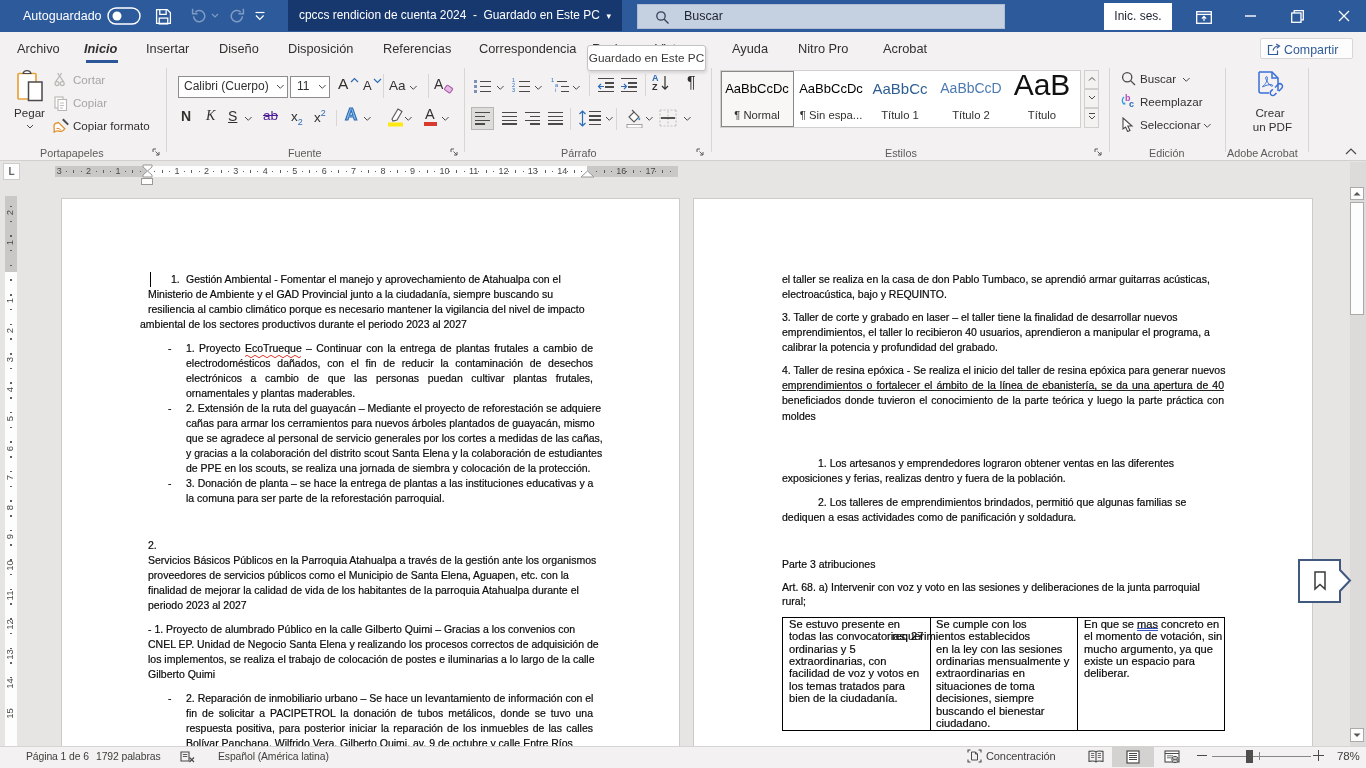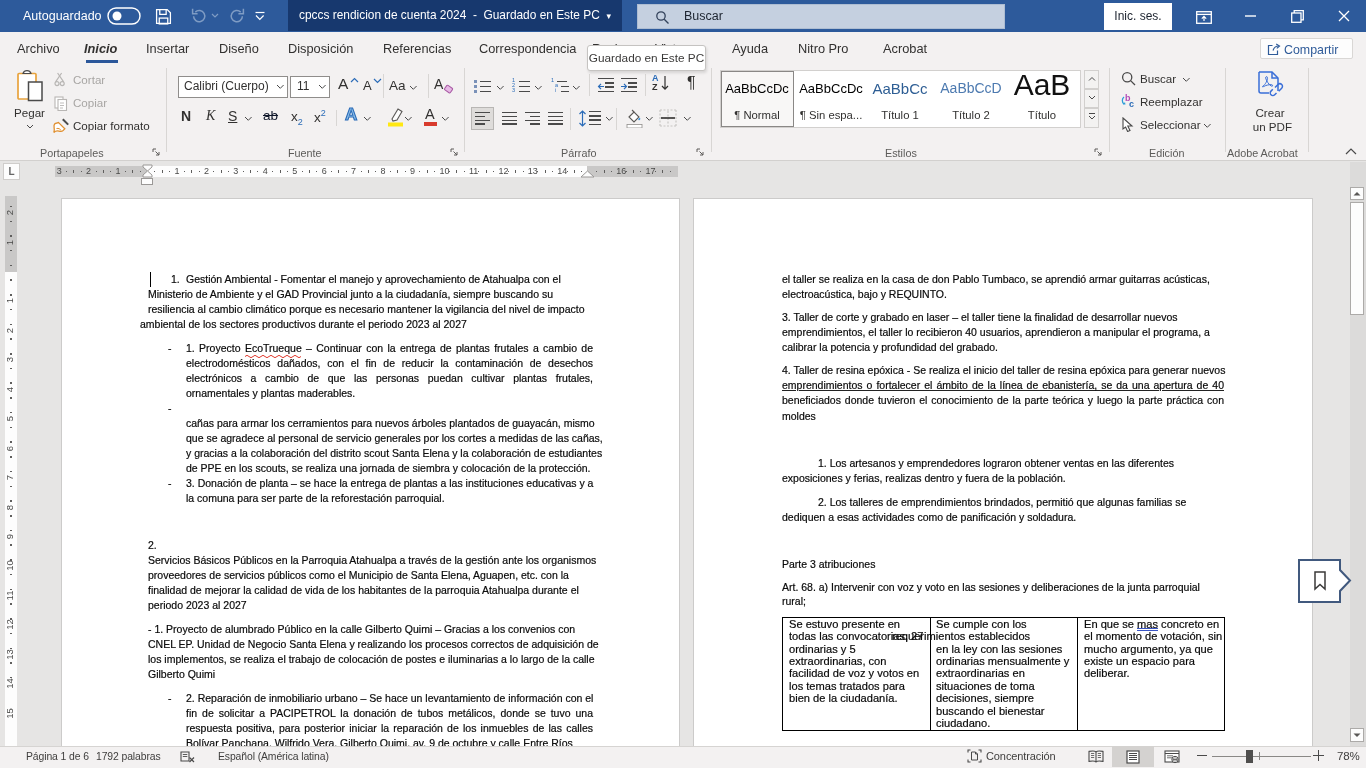--- a/index.html
+++ b/index.html
@@ -179,21 +179,21 @@
   <div class="ab" style="left:434px;top:76px;font-size:14px;color:#323130;">A</div>
   <svg class="ab" style="left:443px;top:84px;" width="12" height="11" viewBox="0 0 12 11">
       <rect x="2" y="2" width="7" height="5.5" rx="1" transform="rotate(35 5 5)" fill="#e6b8e4" stroke="#a85aa4" stroke-width="1"></rect>
     </svg>
   <div class="ab" style="left:181px;top:108px;font-size:14px;font-weight:bold;color:#323130;">N</div>
   <div class="ab" style="left:206px;top:108px;font-size:14px;font-style:italic;font-family:'Liberation Serif',serif;color:#323130;">K</div>
   <div class="ab" style="left:228px;top:108px;font-size:14px;text-decoration:underline;color:#323130;">S</div>
   <svg class="ab" style="left:244px;top:116px;" width="9" height="6">
       <path d="M1 1 l3.3 3.3 L7.6 1" fill="none" stroke="#4a4a4a" stroke-width="1"></path>
     </svg>
-  <div class="ab" style="left:263px;top:108px;font-size:13.5px;color:#0f172a;text-decoration:line-through;">ab</div>
+  <div class="ab" style="left:263px;top:108px;font-size:13.5px;color:#4c1d95;text-decoration:line-through;">ab</div>
   <div class="ab" style="left:291px;top:109px;font-size:13.5px;color:#323130;">x<sub style="font-size:9px;color:#2b6cb8;">2</sub></div>
   <div class="ab" style="left:314px;top:108px;font-size:13.5px;color:#323130;">x<sup style="font-size:9px;color:#2b6cb8;">2</sup></div>
   <div class="ab" style="left:336px;top:110px;width:1px;height:16px;background:#d8d6d4;"></div>
   <div class="ab" style="left:345px;top:105px;font-size:17px;font-weight:bold;color:#8fc0ea;-webkit-text-stroke:1.1px #2b6cb8;">A</div>
   <svg class="ab" style="left:363px;top:116px;" width="9" height="6">
       <path d="M1 1 l3.3 3.3 L7.6 1" fill="none" stroke="#4a4a4a" stroke-width="1"></path>
     </svg>
   <svg class="ab" style="left:384px;top:106px;" width="22" height="22" viewBox="0 0 22 22">
   <path d="M8 13 L14 3 l4 2.5 L13 14 l-4 1 z" fill="#fdfdfd" stroke="#5a5856" stroke-width="1.1"></path>
   <rect x="4" y="16.5" width="15" height="4" fill="#ffe812"></rect>
@@ -516,20 +516,21 @@
   <div class="ln" style="left:186px;top:271.9px;">Gestión Ambiental - Fomentar el manejo y aprovechamiento de Atahualpa con el</div>
   <div class="ln" style="left:148px;top:301.9px;">resiliencia al cambio climático porque es necesario mantener la vigilancia del nivel de impacto</div>
   <div class="ln" style="left:140px;top:316.9px;">ambiental de los sectores productivos durante el periodo 2023 al 2027</div>
   <div class="ln" style="left:168px;top:340.9px;">-</div>
   <div class="ln" style="left:168px;top:400.9px;">-</div>
   <div class="ln" style="left:168px;top:475.9px;">-</div>
   <div class="jln" style="left:186px;top:340.9px;width:407px;">1. Proyecto <span class="sq">EcoTrueque</span> – Continuar con la entrega de plantas frutales a cambio de</div>
   <div class="jln" style="left:186px;top:355.9px;width:407px;">electrodomésticos dañados, con el fin de reducir la contaminación de desechos</div>
   <div class="jln" style="left:186px;top:370.9px;width:407px;">electrónicos a cambio de que las personas puedan cultivar plantas frutales,</div>
   <div class="ln" style="left:186px;top:385.9px;">ornamentales y plantas maderables.</div>
+  <div class="jln" style="left:186px;top:400.9px;width:407px;">2. Extensión de la ruta del guayacán – Mediante el proyecto de reforestación se adquiere</div>
   <div class="jln" style="left:186px;top:415.9px;width:407px;">cañas para armar los cerramientos para nuevos árboles plantados de guayacán, mismo</div>
   <div class="jln" style="left:186px;top:430.9px;width:407px;">que se agradece al personal de servicio generales por los cortes a medidas de las cañas,</div>
   <div class="jln" style="left:186px;top:445.9px;width:407px;">y gracias a la colaboración del distrito scout Santa Elena y la colaboración de estudiantes</div>
   <div class="ln" style="left:186px;top:460.9px;">de PPE en los scouts, se realiza una jornada de siembra y colocación de la protección.</div>
   <div class="jln" style="left:186px;top:475.9px;width:407px;">3. Donación de planta – se hace la entrega de plantas a las instituciones educativas y a</div>
   <div class="ln" style="left:186px;top:490.9px;">la comuna para ser parte de la reforestación parroquial.</div>
   <div class="ln" style="left:148px;top:537.9px;">2.</div>
   <div class="ln" style="left:148px;top:552.9px;">Servicios Básicos Públicos en la Parroquia Atahualpa a través de la gestión ante los organismos</div>
   <div class="ln" style="left:148px;top:567.9px;">proveedores de servicios públicos como el Municipio de Santa Elena, Aguapen, etc. con la</div>
   <div class="ln" style="left:148px;top:582.9px;">finalidad de mejorar la calidad de vida de los habitantes de la parroquia Atahualpa durante el</div>

